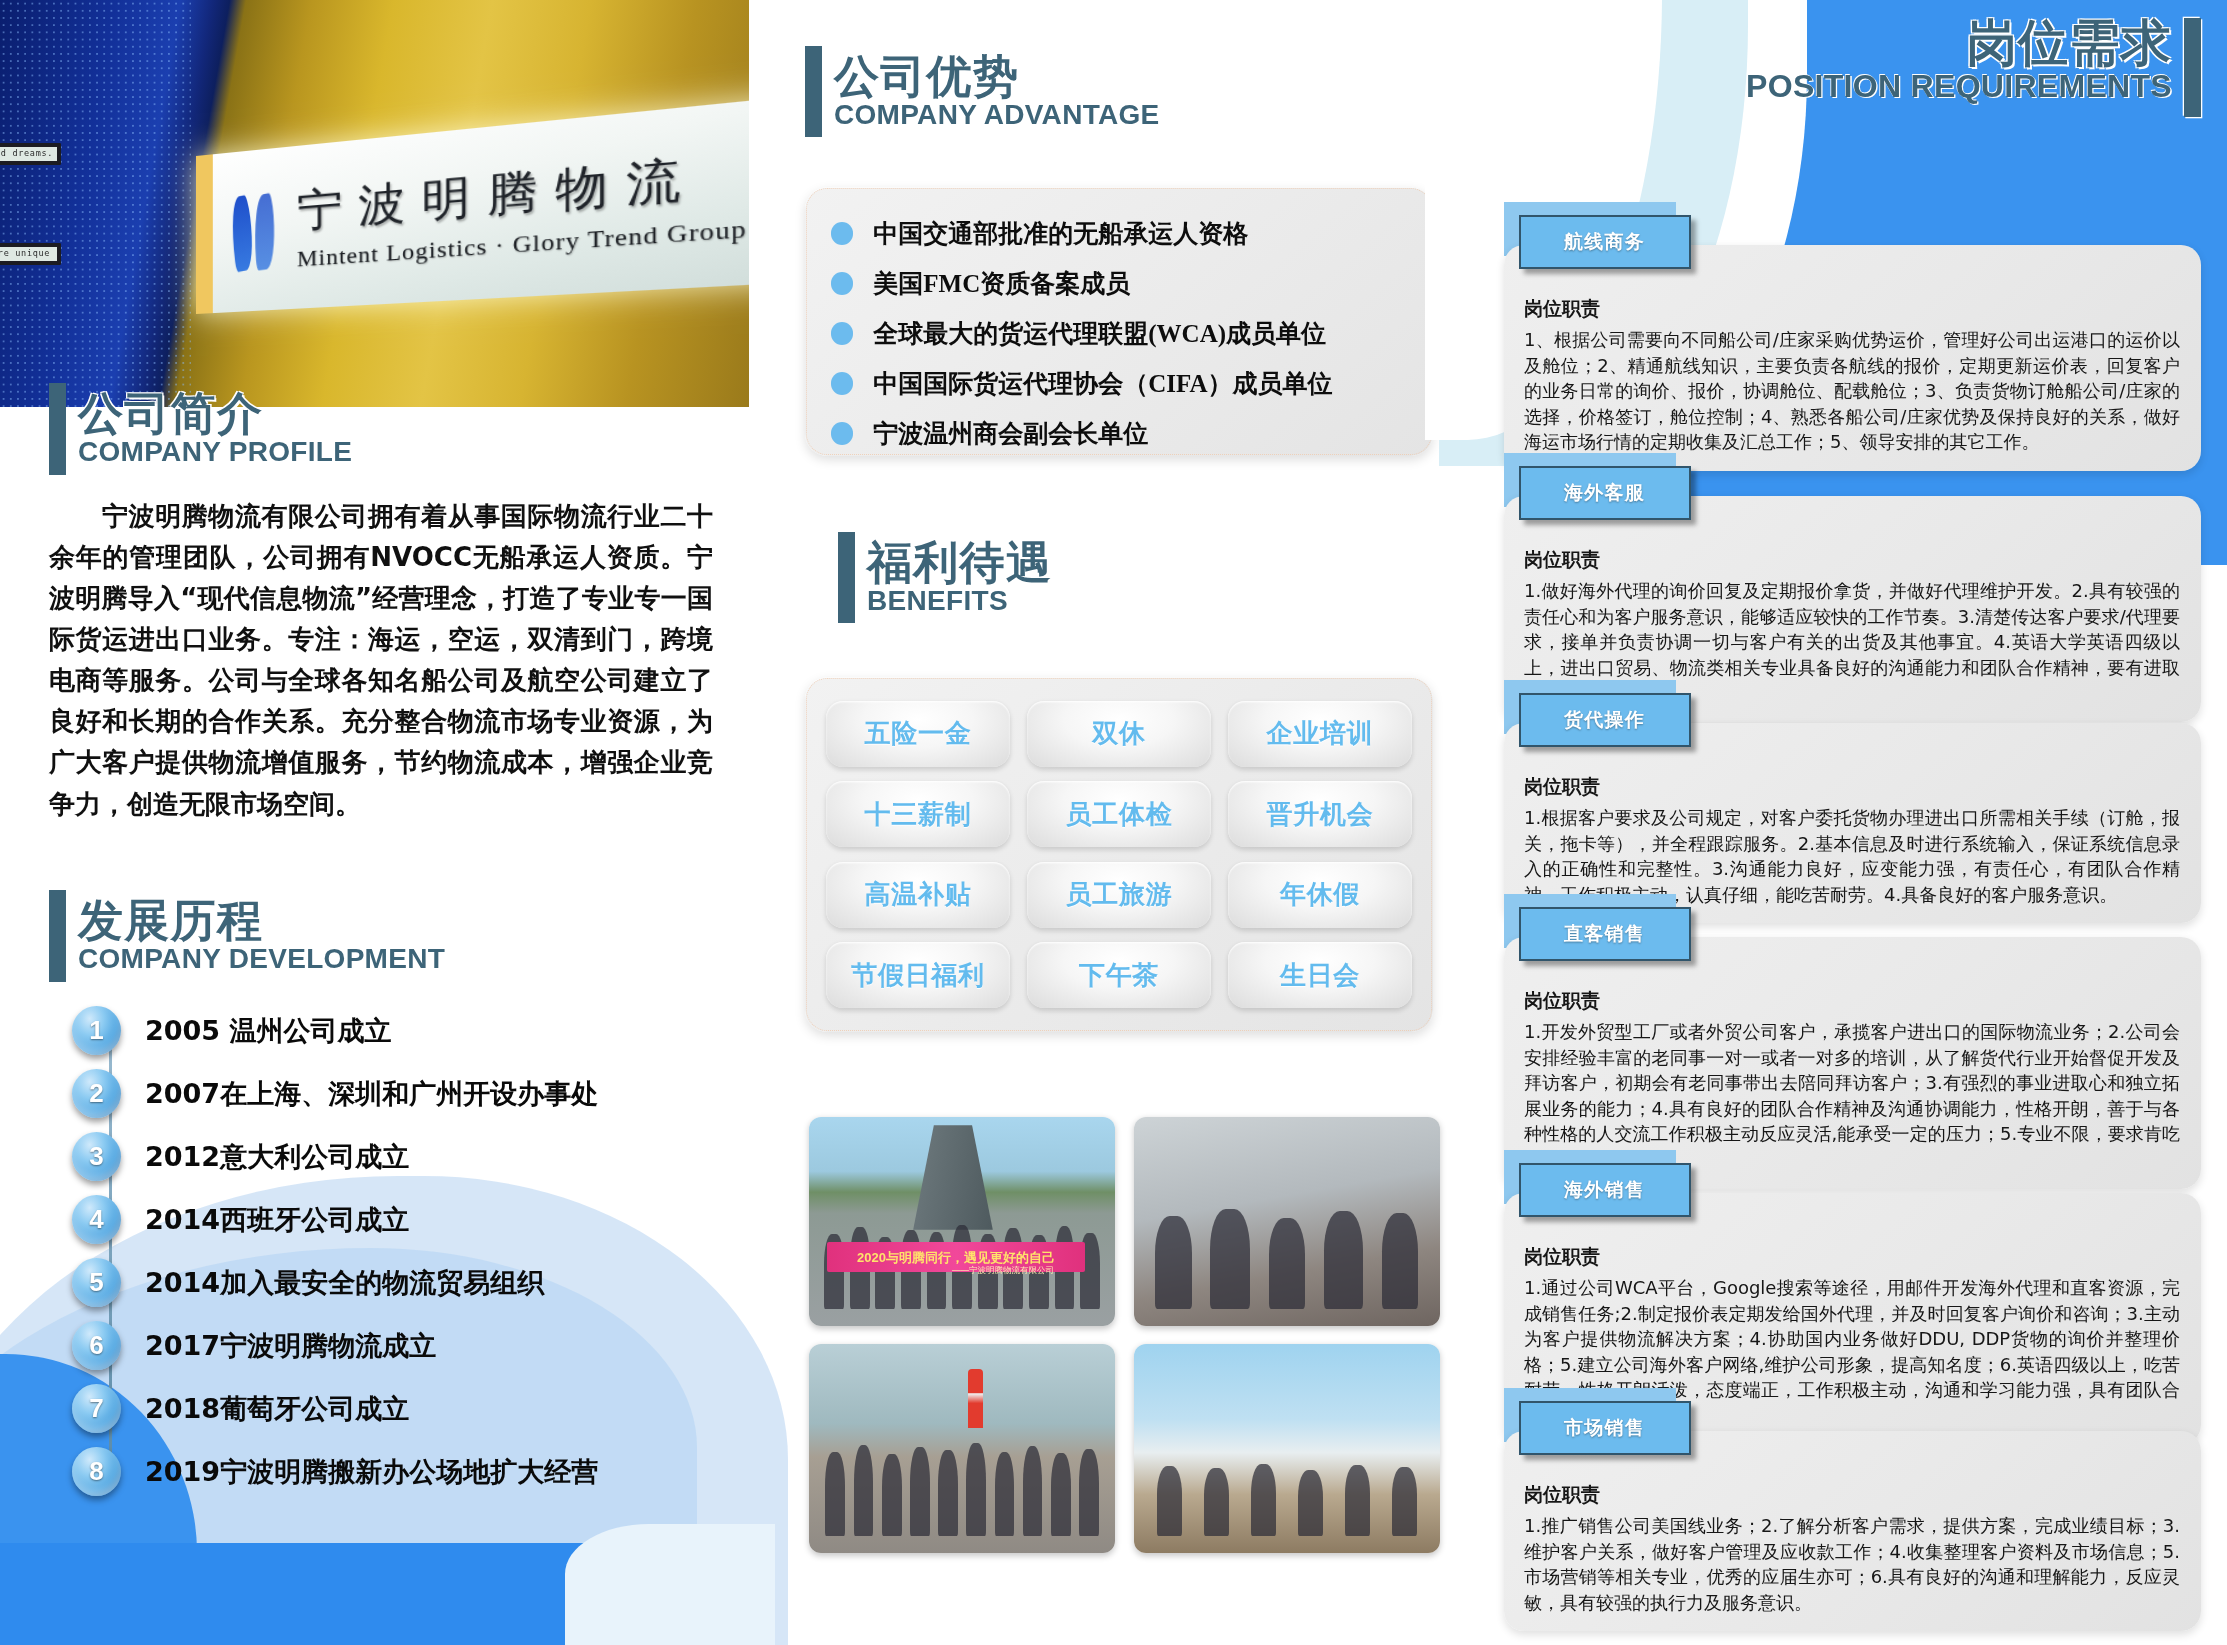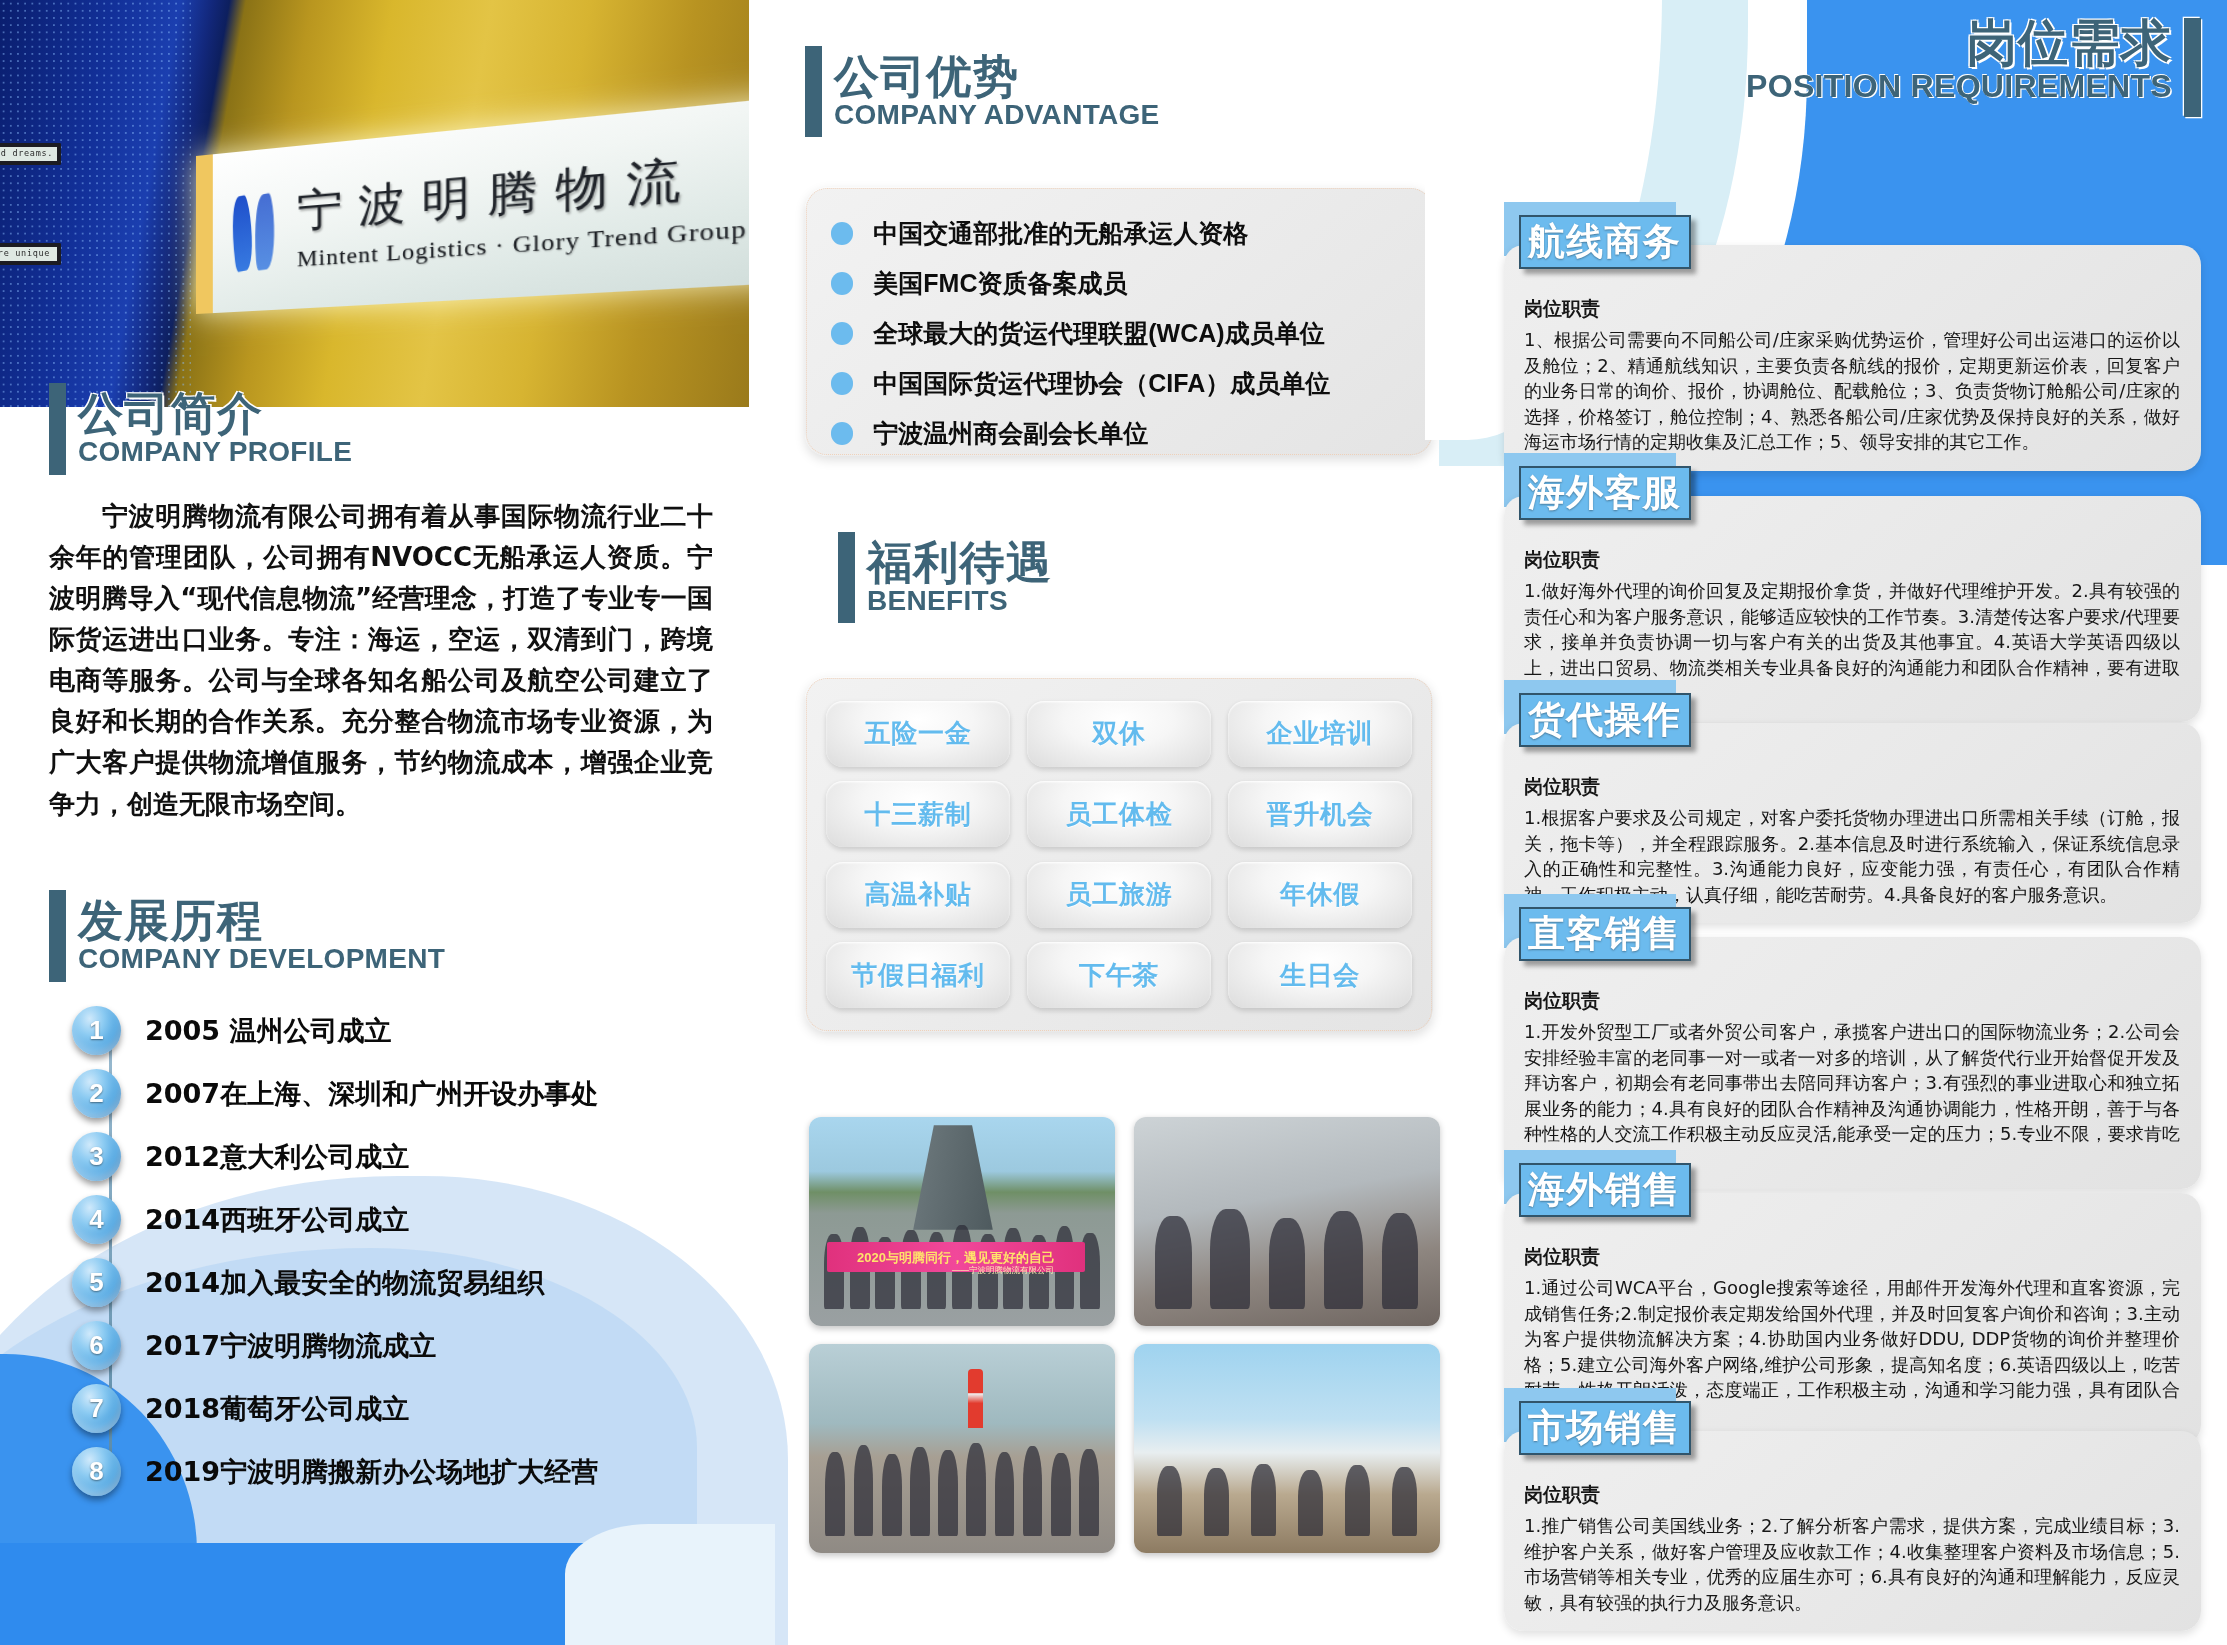--- a/index.html
+++ b/index.html
@@ -159,21 +159,21 @@
     outline-offset: -2.6px;
   }
   .adv-panel { left: 49px; top: 187px; width: 628px; height: 269px; padding: 30px 26px; }
   .adv-row { display: flex; align-items: center; margin-bottom: 17px; }
   .adv-dot {
     width: 22.3px; height: 22.3px; flex: 0 0 22.3px; border-radius: 50%;
     background: #6cbbee; margin-right: 20px;
   }
   .adv-text {
     font-size: 25px; color: #0d0d0d; font-weight: bold; white-space: nowrap;
-    font-family: Liberation Sans, sans-serif;
+    font-family: Liberation Serif, serif;
   }
 
   .ben-panel { left: 49px; top: 677px; width: 628px; height: 355px; padding: 24px 21px; }
   .ben-grid { display: grid; grid-template-columns: repeat(3, 1fr); gap: 14.5px 17px; height: 100%; }
   .ben-chip {
     display: flex; align-items: center; justify-content: center;
     border-radius: 17px;
     background: radial-gradient(ellipse at 50% 28%, #ffffff 0%, #f6f6f6 42%, #dcdcdc 100%);
     box-shadow: 0 2.6px 5.3px rgba(0,0,0,.14), inset 0 1.3px 2px rgba(255,255,255,.95);
     color: #63bbee; font-size: 26px; font-weight: bold; letter-spacing: 0.7px;
@@ -254,21 +254,21 @@
   .job { position: absolute; left: 26px; width: 697px; }
   .job-tab-shadow {
     position: absolute; left: 0; top: 0; width: 172px; height: 54px;
     background: #8ec8ef;
   }
   .job-tab {
     position: absolute; left: 14.5px; top: 13px; width: 172px; height: 54px;
     background: #6cbbee; border: 2px solid #31556b;
     box-shadow: 4.6px 5.3px 4.6px rgba(0,0,0,.35);
     display: flex; align-items: center; justify-content: center;
-    color: #ffffff; font-size: 37px; font-weight: bold; letter-spacing: 1.3px;
+    color: #ffffff; font-size: 19px; font-weight: bold; letter-spacing: 1.3px;
     font-family: "DejaVu Sans", sans-serif;
     text-shadow: 0 1.3px 2px rgba(0,0,0,.35);
     z-index: 3;
   }
   .job-card {
     position: absolute; left: 0; top: 43px; width: 697px;
     background: linear-gradient(140deg,#efefef 0%,#e9e9e9 50%,#e2e2e2 100%);
     border-radius: 20px;
     box-shadow: 0 3.3px 8px rgba(0,0,0,.12);
     padding: 51px 21px 16px 20px;

